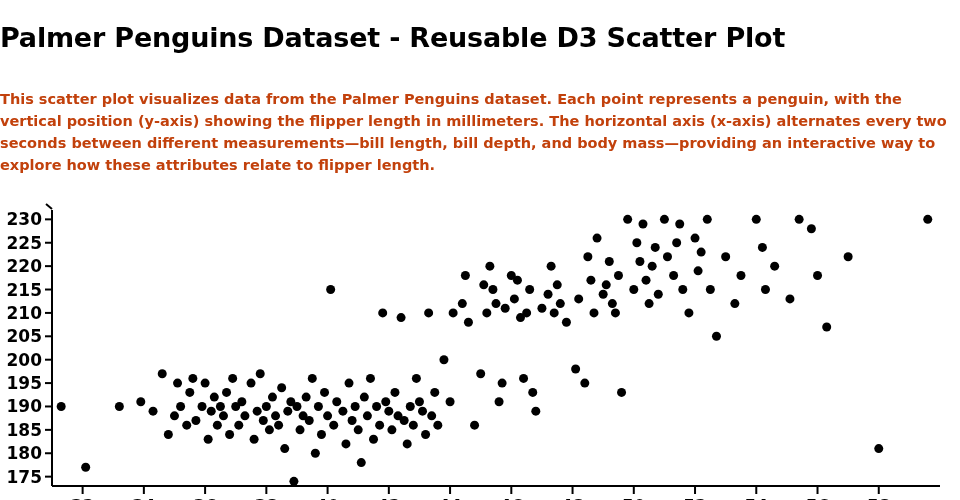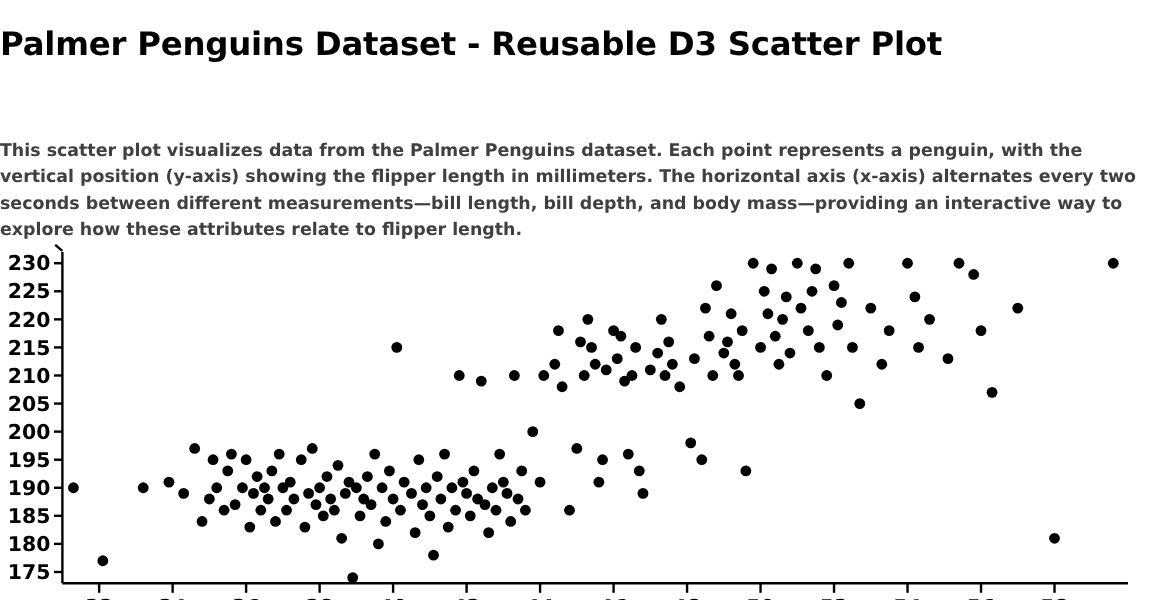--- a/index.html
+++ b/index.html
@@ -29,22 +29,21 @@
     white-space: nowrap;
   }
   .description {
     position: absolute;
     left: 0px;
     top: 88px;
     width: 958px;
     font-size: 14.5px;
     font-weight: bold;
     line-height: 1.52;
-    color: #404040;
-    margin-top: 27px;
+    color: #c2410c;
   }
   .chart-area {
     position: absolute;
     left: 0px;
     top: 196px;
     width: 960px;
     height: 304px;
   }
   svg { display: block; }
   .axis-line {

